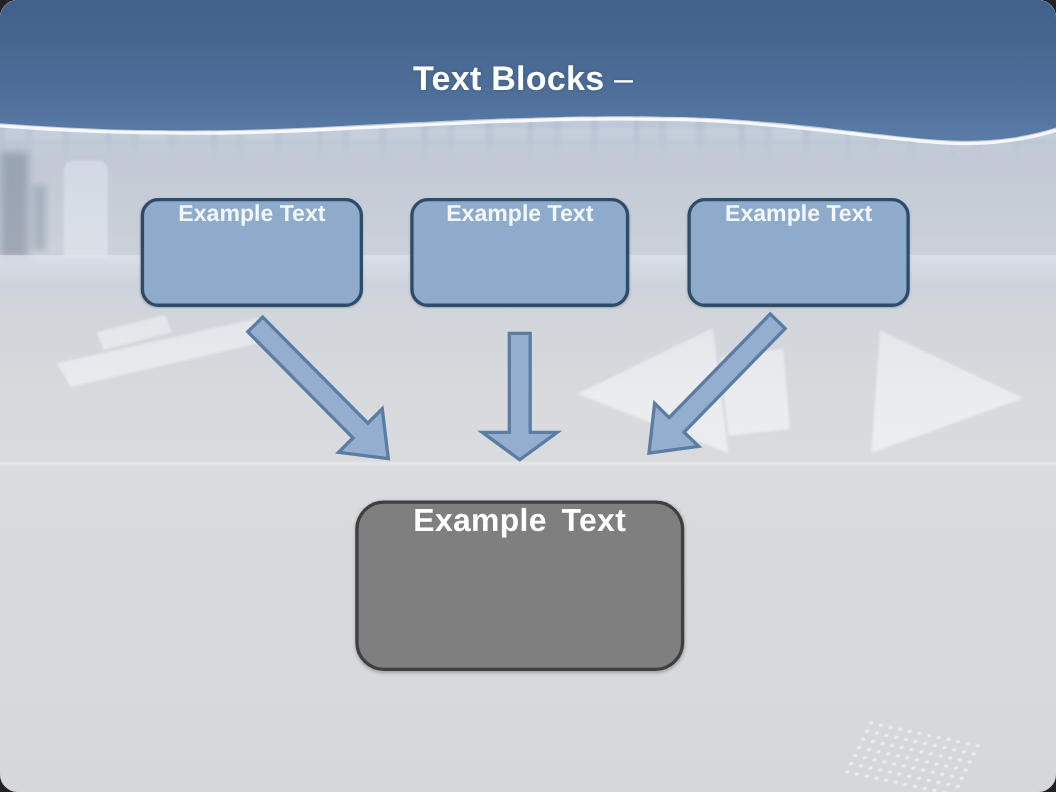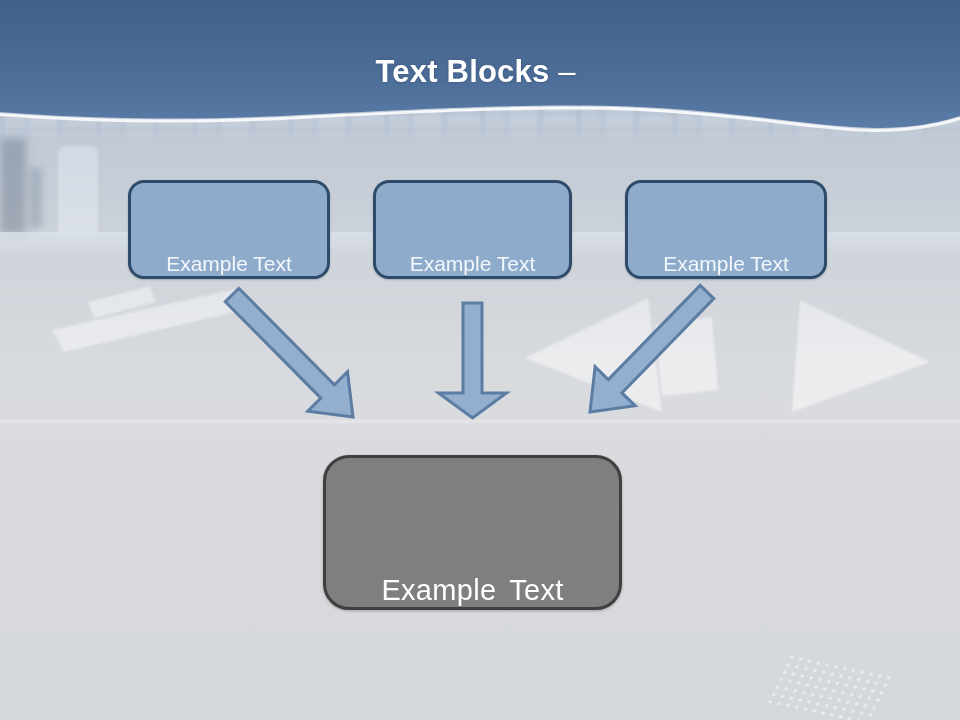--- a/index.html
+++ b/index.html
@@ -1,19 +1,20 @@
 <!DOCTYPE html>
 <html><head>
 <meta charset="utf-8">
 <style>
   html,body{margin:0;padding:0;background:#222;}
   .slide{
     position:relative;width:960px;height:720px;overflow:hidden;
     background:linear-gradient(180deg,#c3cbd8 0%,#cfd4da 20%,#d6d9dd 35%,#d9dbde 60%,#d7d9dc 85%,#d5d8db 100%);
     font-family:"Liberation Sans",sans-serif;
+    border-radius:16px;
   }
   
   .bg-layer{position:absolute;pointer-events:none;}
   .bg-buildings{
     left:0;top:98;width:960px;height:148px;
     background:
       repeating-linear-gradient(0deg, rgba(148,165,190,0.28) 0 5px, rgba(255,255,255,0) 5px 16px),
       repeating-linear-gradient(90deg, rgba(168,184,206,0.50) 0 5px, rgba(236,241,247,0.55) 5px 23px,
         rgba(196,208,224,0.45) 23px 30px, rgba(248,250,253,0.60) 30px 57px,
         rgba(180,194,214,0.40) 57px 64px, rgba(242,245,250,0.55) 64px 96px),
@@ -38,22 +39,22 @@
   .header-wave{position:absolute;left:0;top:0;pointer-events:none;}
   .title{
     position:absolute;left:0;right:0;top:50px;height:44px;
     display:flex;align-items:center;justify-content:center;
     color:#ffffff;font-size:31px;white-space:pre;letter-spacing:.2px;
     text-shadow:0 0 3px rgba(30,50,80,.35);
   }
   .title .b{font-weight:700;}
   
   .block{
-    position:absolute;display:flex;align-items:flex-end;justify-content:center;
-    box-sizing:border-box;text-align:center;
+    position:absolute;display:flex;align-items:flex-start;justify-content:center;
+    box-sizing:border-box;text-align:center;font-weight:bold;
   }
   .blue-block{
     background:#8fabcc;border:3px solid #2e4b69;border-radius:16px;
     color:#f2f7fb;font-size:21px;box-shadow:0 1px 2px rgba(20,40,70,.25);
   }
   .gray-block{
     background:#7f7f7f;border:3px solid #3f3f3f;border-radius:26px;
     color:#ffffff;font-size:29px;word-spacing:5px;letter-spacing:.3px;
     box-shadow:0 1px 3px rgba(0,0,0,.25);
   }

